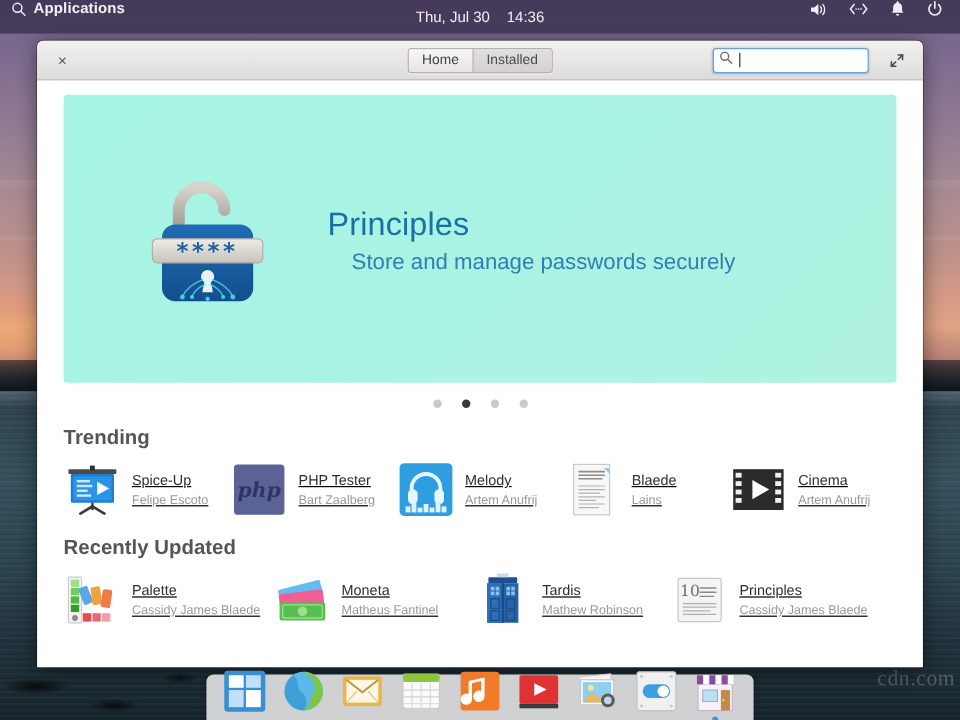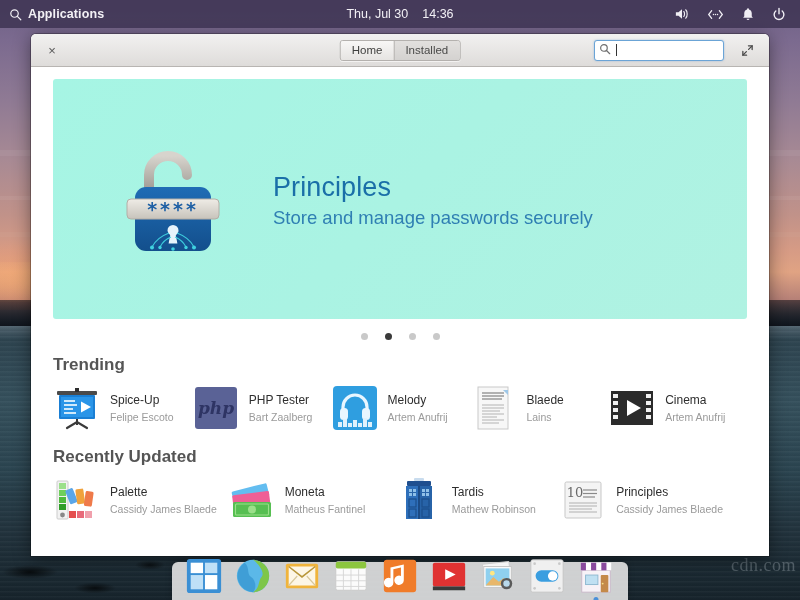--- a/index.html
+++ b/index.html
@@ -74,21 +74,21 @@
     position: absolute; right: 4px; bottom: 24px;
     font-size: 18px; color: rgba(200,210,215,0.30);
     letter-spacing: 0.5px;
     font-family: "Liberation Serif", serif;
   }
 
   
   .panel {
     position: absolute; top: 0; left: 0; right: 0; height: 28px;
     background: rgba(60,50,80,0.82);
-    display: flex; align-items: center;
+    display: flex; align-items: flex-start;
     color: #f2f0f5;
     font-size: 12.5px;
     z-index: 50;
   }
   .panel-left {
     display: flex; align-items: center; gap: 6px;
     padding-left: 9px;
   }
   .panel-center {
     position: absolute; left: 0; right: 0; top: 0; bottom: 0;
@@ -186,21 +186,21 @@
     cursor: pointer;
   }
   .banner-icon { flex: none; width: 120px; height: 120px; }
   .banner-text { padding-top: 4px; }
   .banner-title {
     font-size: 27px; color: #1a6fa8; font-weight: normal;
     line-height: 1.15; letter-spacing: .1px;
   }
   .banner-sub {
     font-size: 18.5px; color: #2f7fb3; font-weight: normal;
-    margin-top: 4px; line-height: 1.2;
+    margin-top: 4px; line-height: 1.2; margin-left: 20px;
   }
   .banner-desc {
     font-size: 11.5px; color: #2a6f96; margin-top: 15px;
     line-height: 1.45; max-width: 330px;
   }
 
   .dots {
     display: flex; justify-content: center; gap: 17px;
     margin-top: 14px;
   }
@@ -208,21 +208,21 @@
     width: 7px; height: 7px; border-radius: 50%;
     background: #c9c9c9; cursor: pointer;
   }
   .dot.active { background: #3a3a3a; }
 
   .section-title {
     font-size: 17px; font-weight: bold; color: #555;
     margin: 15px 0 9px 0;
   }
   .app-row {
-    display: flex; align-items: center;
+    display: flex; align-items: center; text-decoration: underline;
   }
   .app-card {
     display: flex; align-items: center; gap: 9px;
     width: 141px; cursor: pointer;
   }
   .app-icon { flex: none; width: 48px; height: 48px; }
   .app-meta { min-width: 0; }
   .app-name {
     font-size: 12px; color: #2e2e2e; line-height: 1.25;
     white-space: nowrap;

